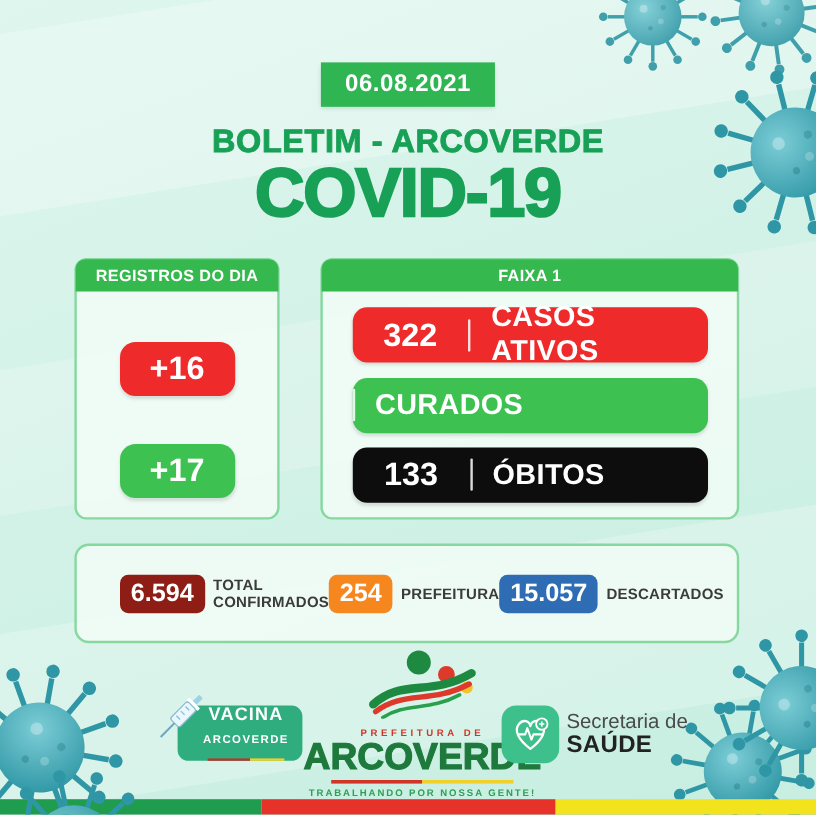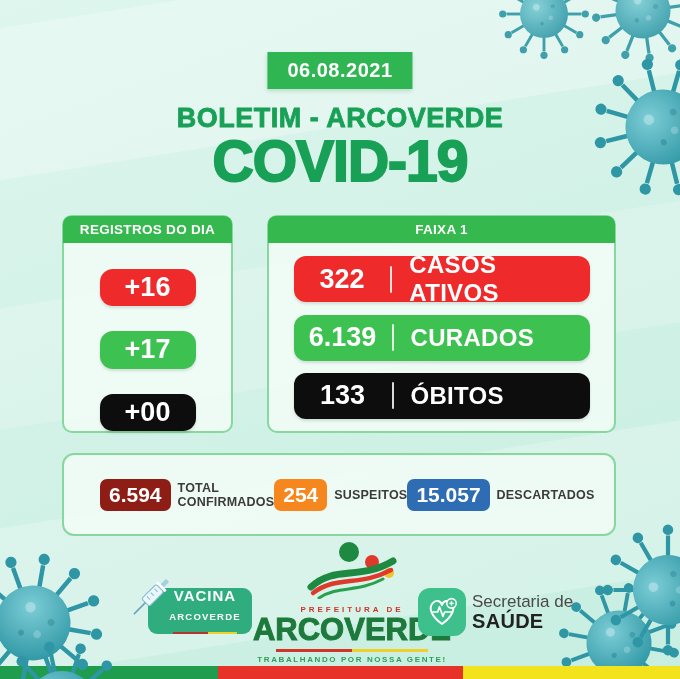--- a/index.html
+++ b/index.html
@@ -215,56 +215,52 @@
 
     <div class="panel panel-left">
       <div class="panel-header">REGISTROS DO DIA</div>
       <div class="stack">
         <div class="pill red">
             <span>+16</span>
           </div>
         <div class="pill green">
             <span>+17</span>
           </div>
-        <div class="pill black">
-            <span>+00</span>
-          </div>
       </div>
     </div>
 
     <div class="panel panel-right">
       <div class="panel-header">FAIXA 1</div>
       <div class="stack">
         <div class="stat-row red">
           <span class="num">322</span>
           <span class="rdiv"></span>
           <span class="lbl">CASOS ATIVOS</span>
         </div>
         <div class="stat-row green">
-          <span class="num">6.139</span>
           <span class="rdiv"></span>
           <span class="lbl">CURADOS</span>
         </div>
         <div class="stat-row black">
           <span class="num">133</span>
           <span class="rdiv"></span>
           <span class="lbl">ÓBITOS</span>
         </div>
       </div>
     </div>
 
     <div class="totals-panel">
       <div class="totals-inner">
         <div class="total-item">
           <span class="tbadge darkred">6.594</span>
           <span class="tlabel">TOTAL CONFIRMADOS</span>
         </div>
         <div class="total-item">
           <span class="tbadge orange">254</span>
-          <span class="tlabel">SUSPEITOS</span>
+          <span class="tlabel">PREFEITURA</span>
         </div>
         <div class="total-item">
           <span class="tbadge blue">15.057</span>
           <span class="tlabel">DESCARTADOS</span>
         </div>
       </div>
     </div>
 
     <div class="vacina-badge">
       <svg class="syr" viewBox="0 0 24 48">

